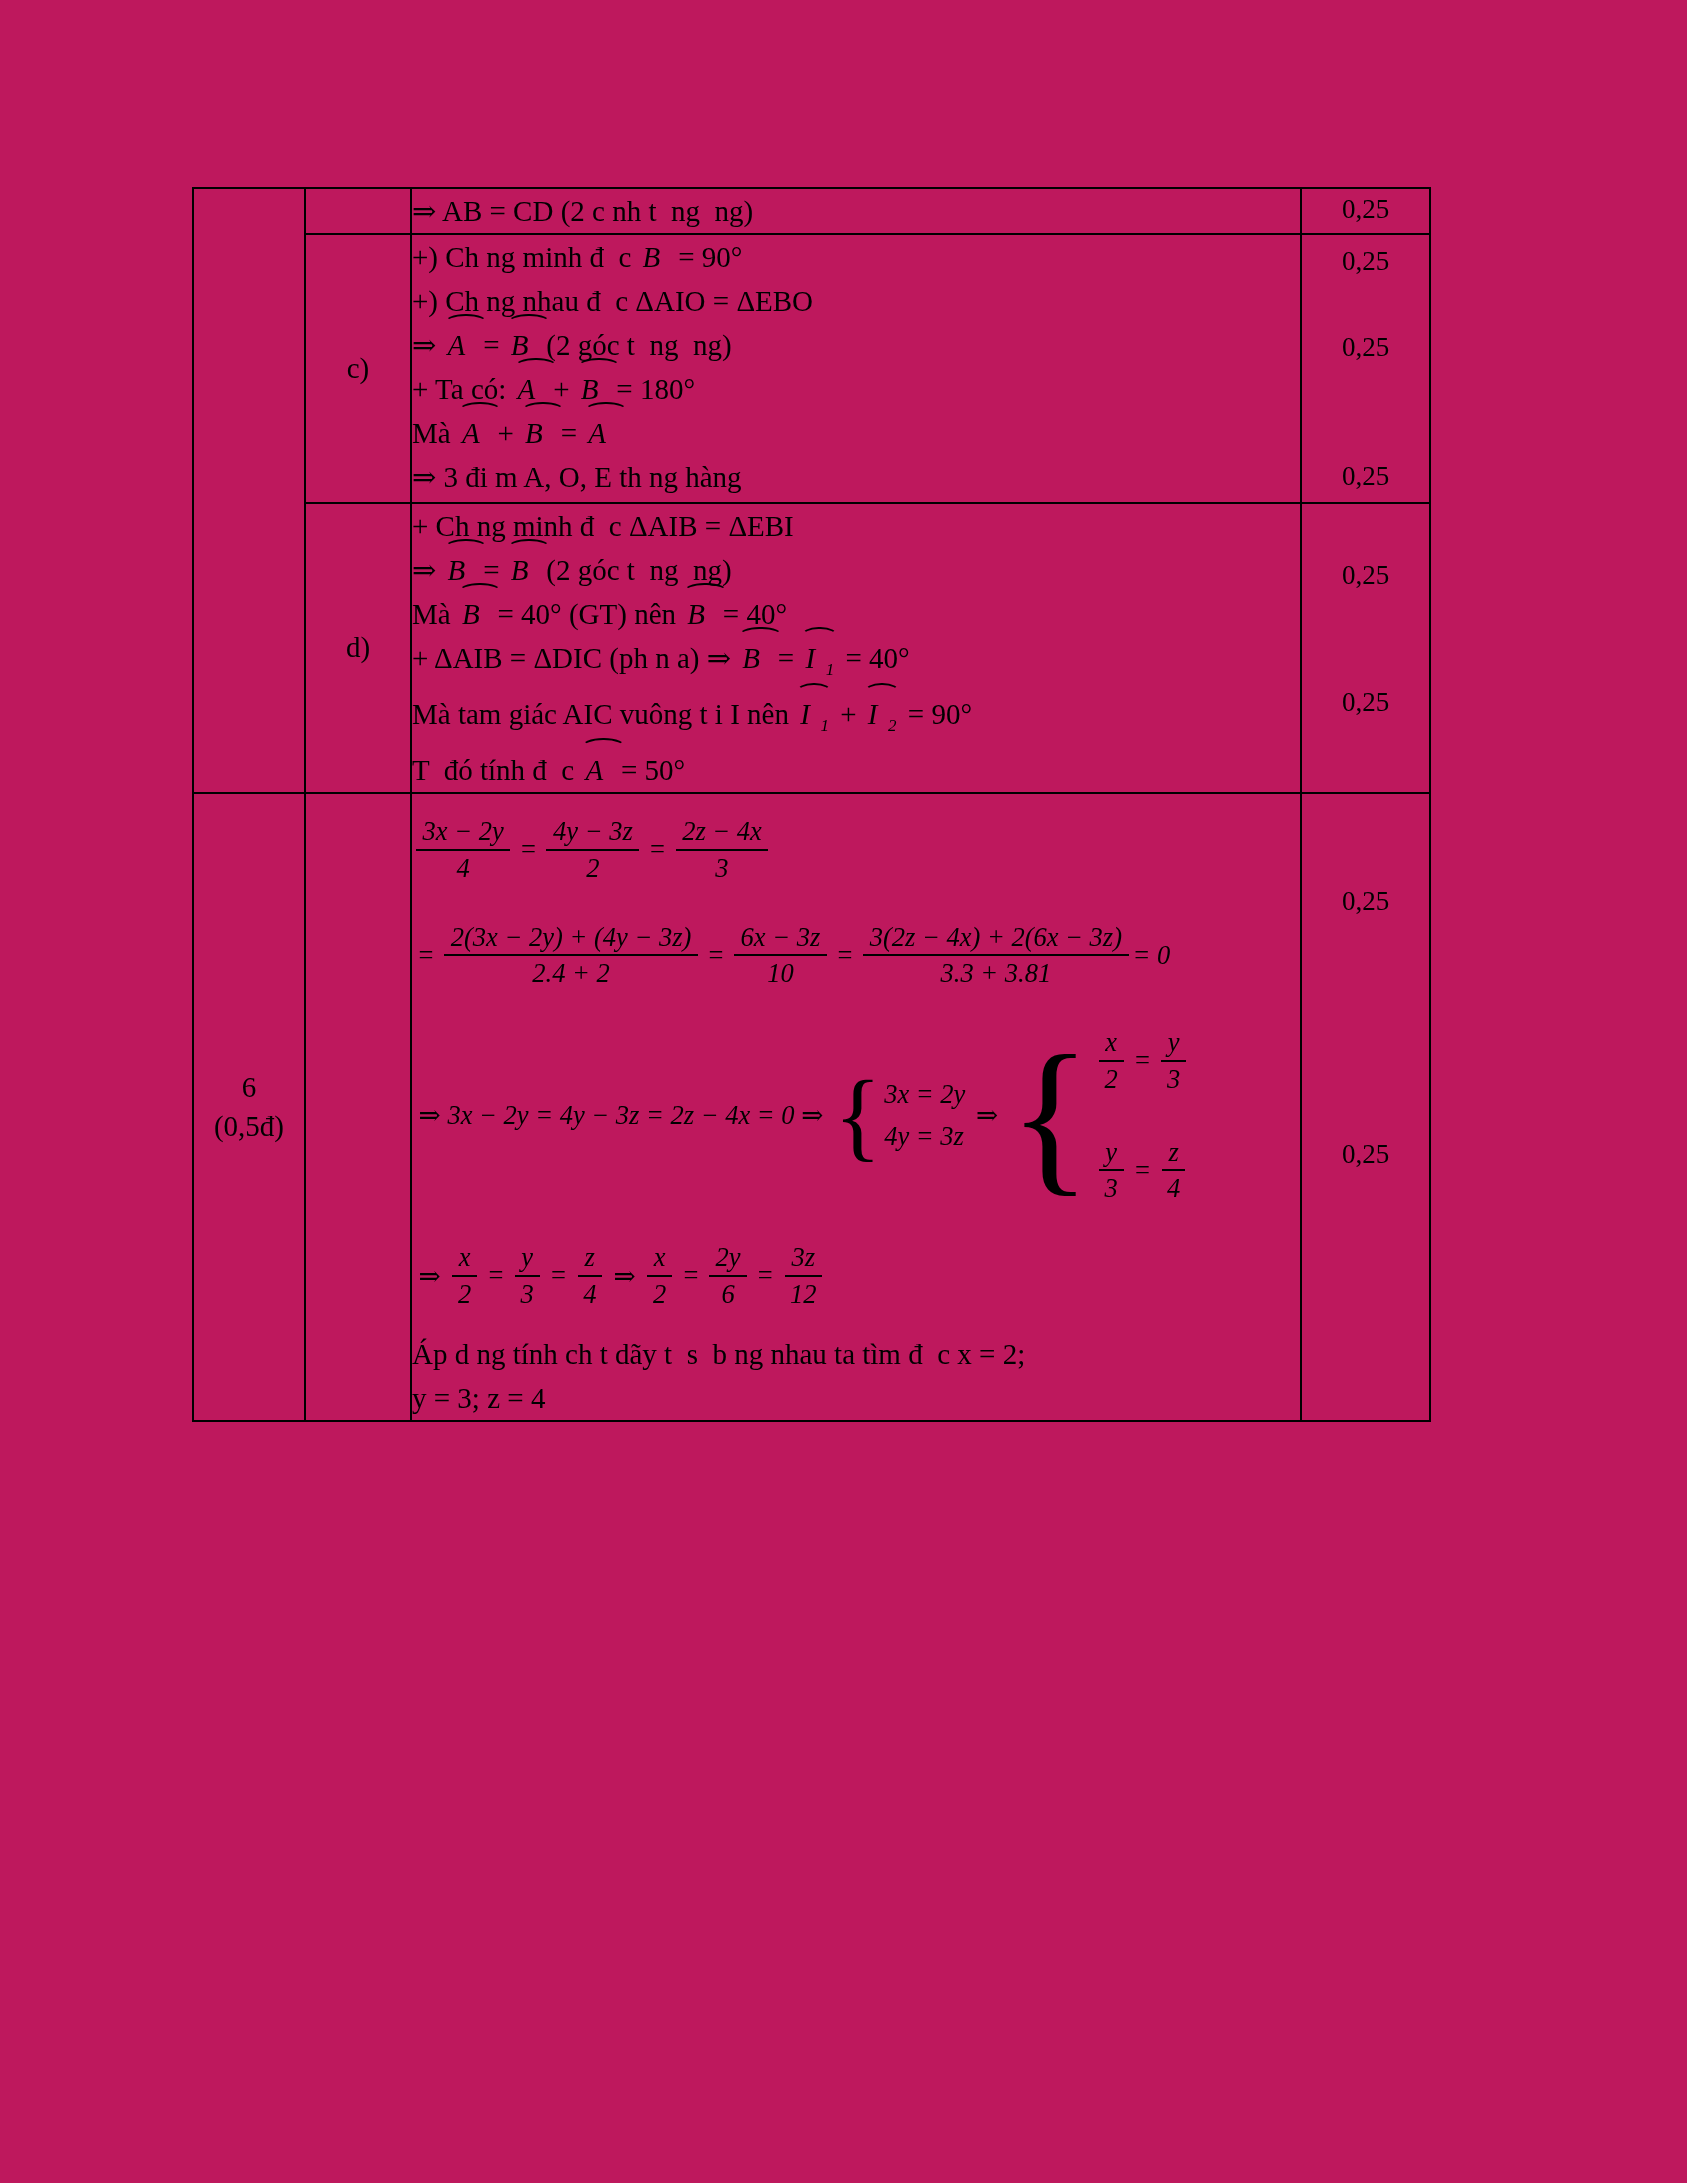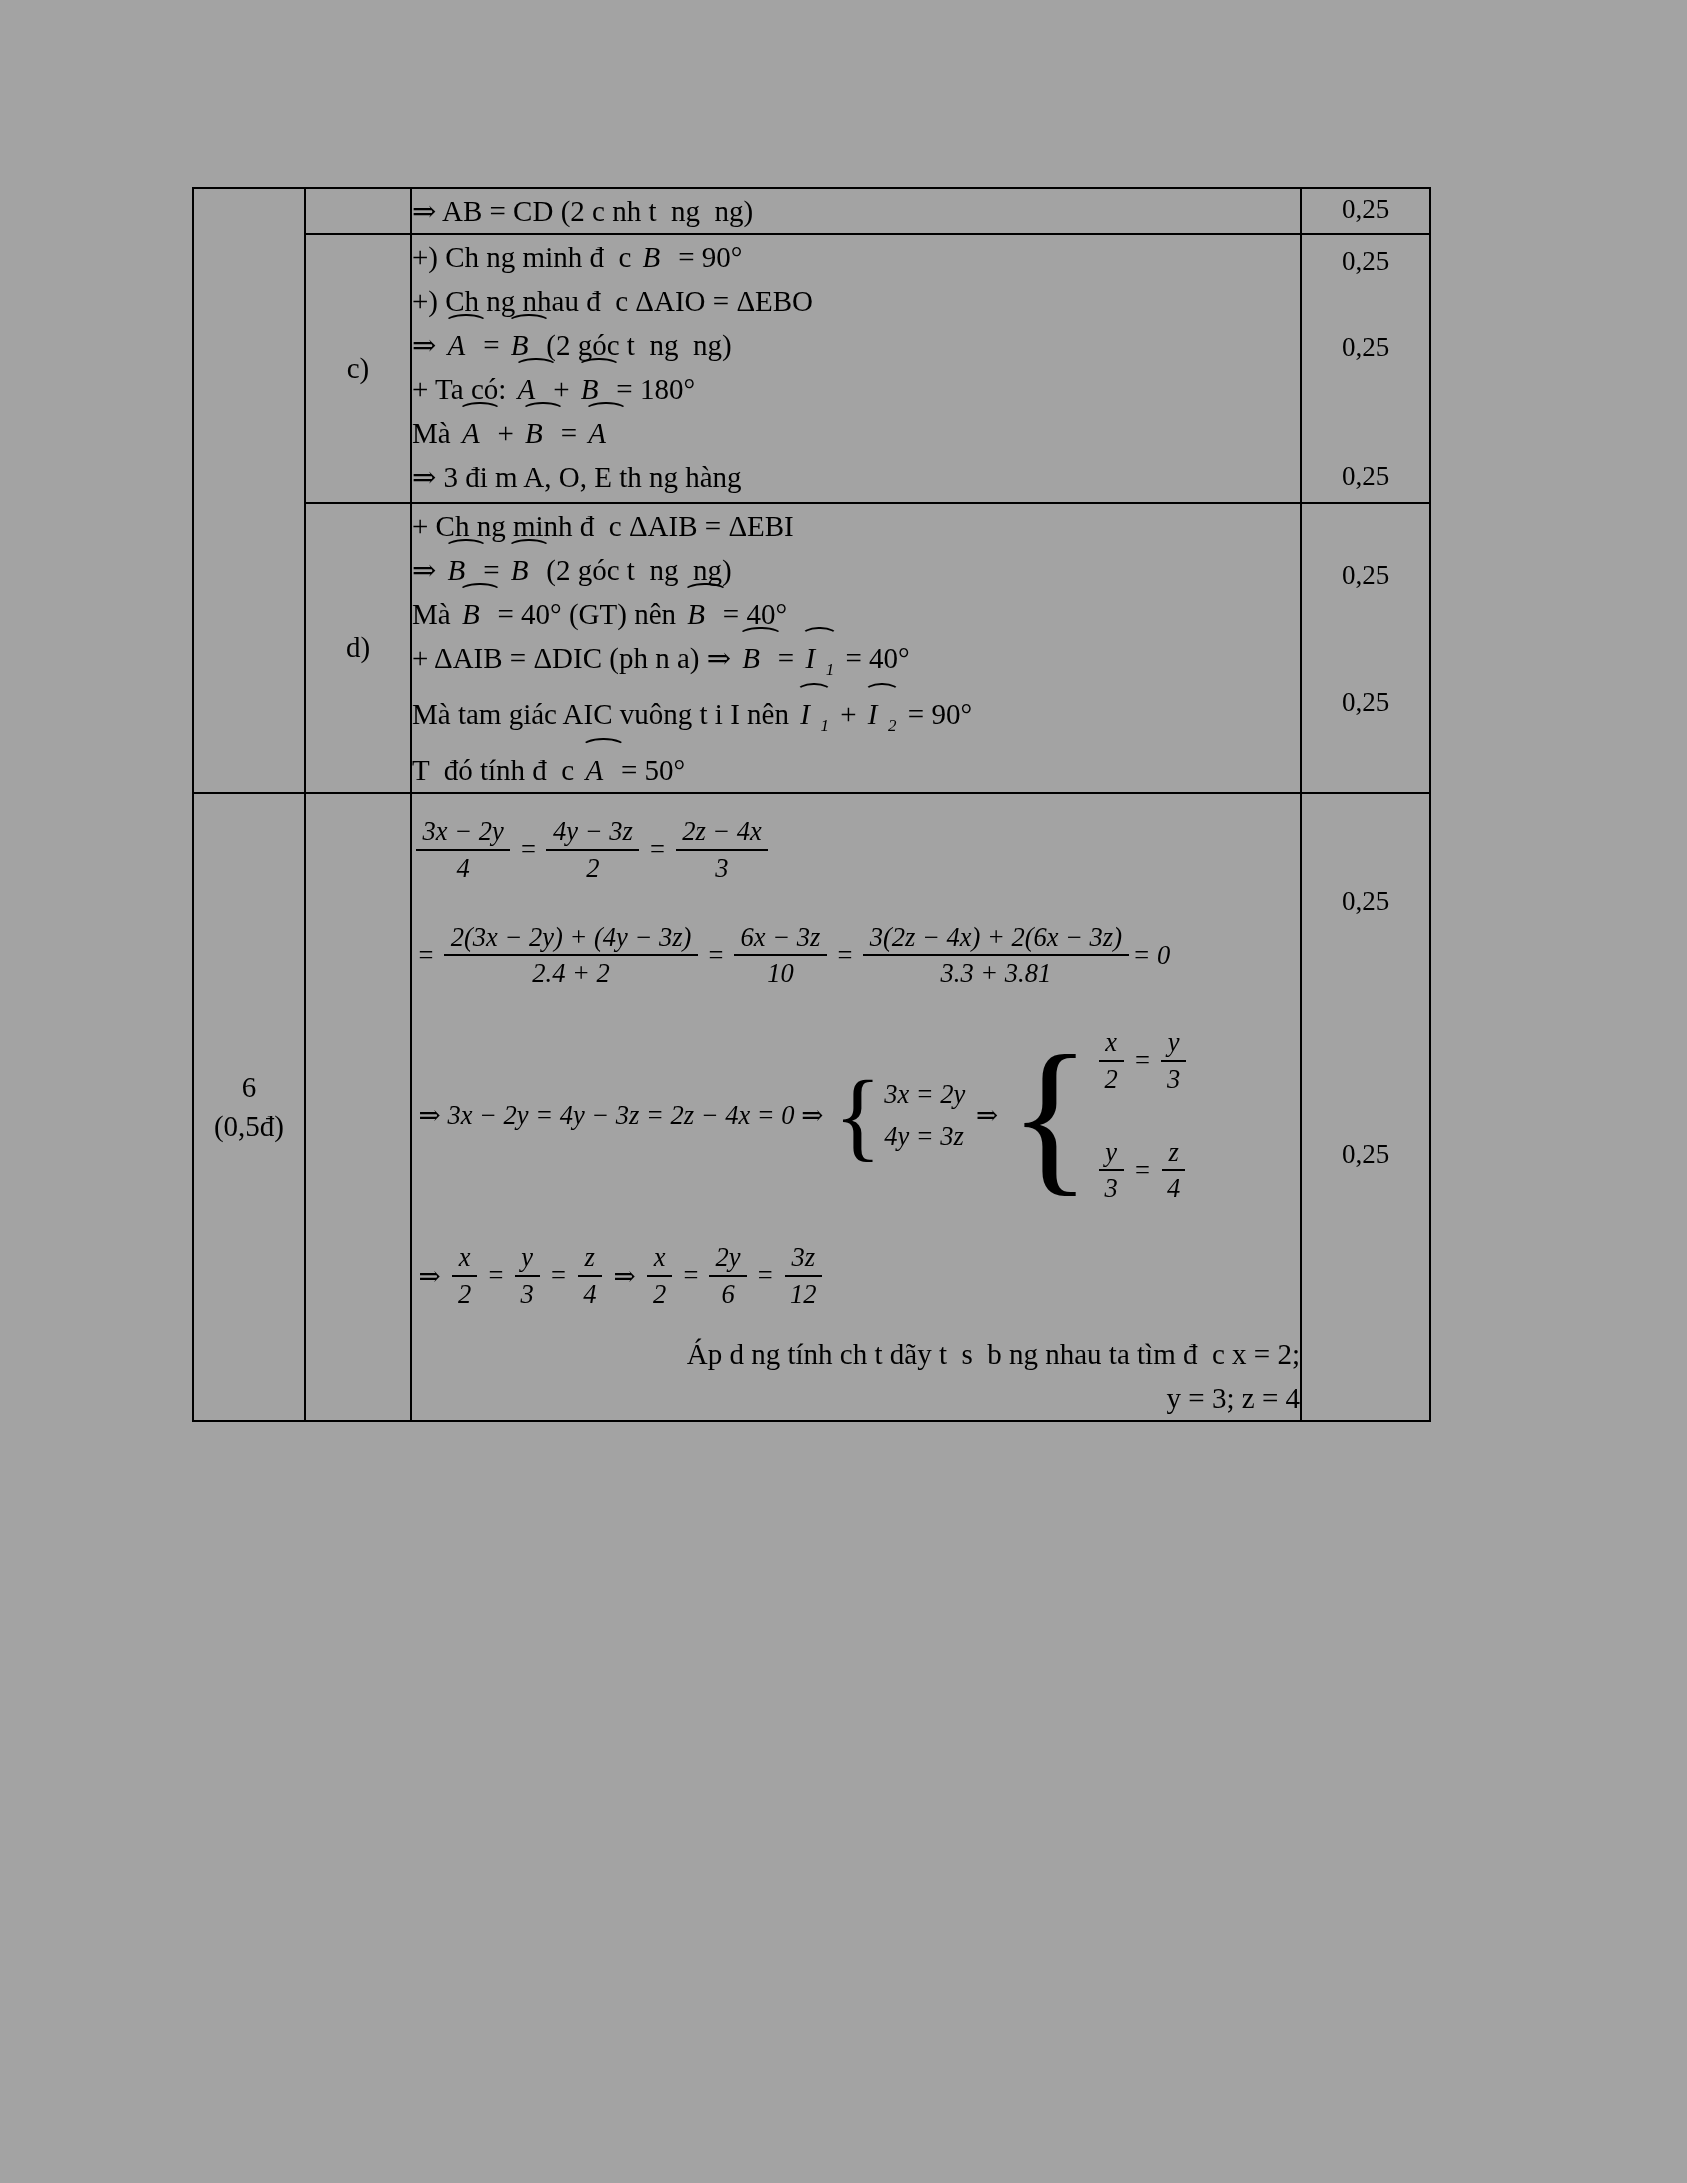--- a/index.html
+++ b/index.html
@@ -1,16 +1,16 @@
 <!DOCTYPE html>
 <html style="font-size:10.6px"><head>
 <meta charset="utf-8">
 <style>
   html,body{margin:0;padding:0;background:#ffffff;}
-  .page{position:relative;width:1687px;height:2183px;background:#a3a3a3;color:#000;
+  .page{position:relative;width:1687px;height:2183px;background:#be185d;color:#000;
         font-family:"Liberation Serif","DejaVu Serif",serif;}
   table.mtable{position:absolute;left:192px;top:187px;width:1237px;border-collapse:collapse;table-layout:fixed;}
   table.mtable td{border:2px solid #000;vertical-align:top;padding:0;}
   .c-qnum{text-align:center;vertical-align:middle !important;font-size:29px;line-height:1.35;}
   .c-part{text-align:center;vertical-align:middle !important;font-size:29px;}
   .c-content{padding:4px 14.6px;font-size:29px;overflow:hidden;}
   .c-score{position:relative;font-size:27px;}
   .score{position:absolute;left:0;width:100%;text-align:center;line-height:1;}
   .s-ab{top:6.6px;} .sc1{top:13.2px;} .sc2{top:99px;} .sc3{top:228px;}
   .sd1{top:58px;} .sd2{top:185px;} .s61{top:94px;} .s62{top:347px;}
@@ -24,21 +24,21 @@
   .mline .op{font-style:normal;margin:0 6.6px;white-space:pre;}
   .frac{display:inline-flex;flex-direction:column;align-items:center;text-align:center;margin:16px 4px;}
   .frac .num{padding:0 6.6px 2px;border-bottom:2px solid #000;line-height:1.15;white-space:pre;}
   .frac .den{padding:2px 6.6px 0;line-height:1.15;white-space:pre;}
   .cases{display:inline-flex;align-items:center;margin:0 4px;}
   .brace{display:inline-block;line-height:0.78;font-style:normal;font-weight:400;}
   .brace-sm{font-size:99px;}
   .brace-lg{font-size:172px;}
   .crows{display:flex;flex-direction:column;gap:10.6px;margin-left:2.6px;}
   .crow{display:flex;align-items:center;white-space:pre;}
-  .mtext{line-height:44px;font-size:29px;white-space:pre-wrap;text-align:right;}
+  .mtext{line-height:44px;font-size:29px;white-space:pre-wrap;}
 </style>
 </head>
 <body>
 
 <div class="page">
   <table class="mtable">
     <colgroup>
       <col style="width:112px">
         <col style="width:106px">
         <col style="width:890px">

